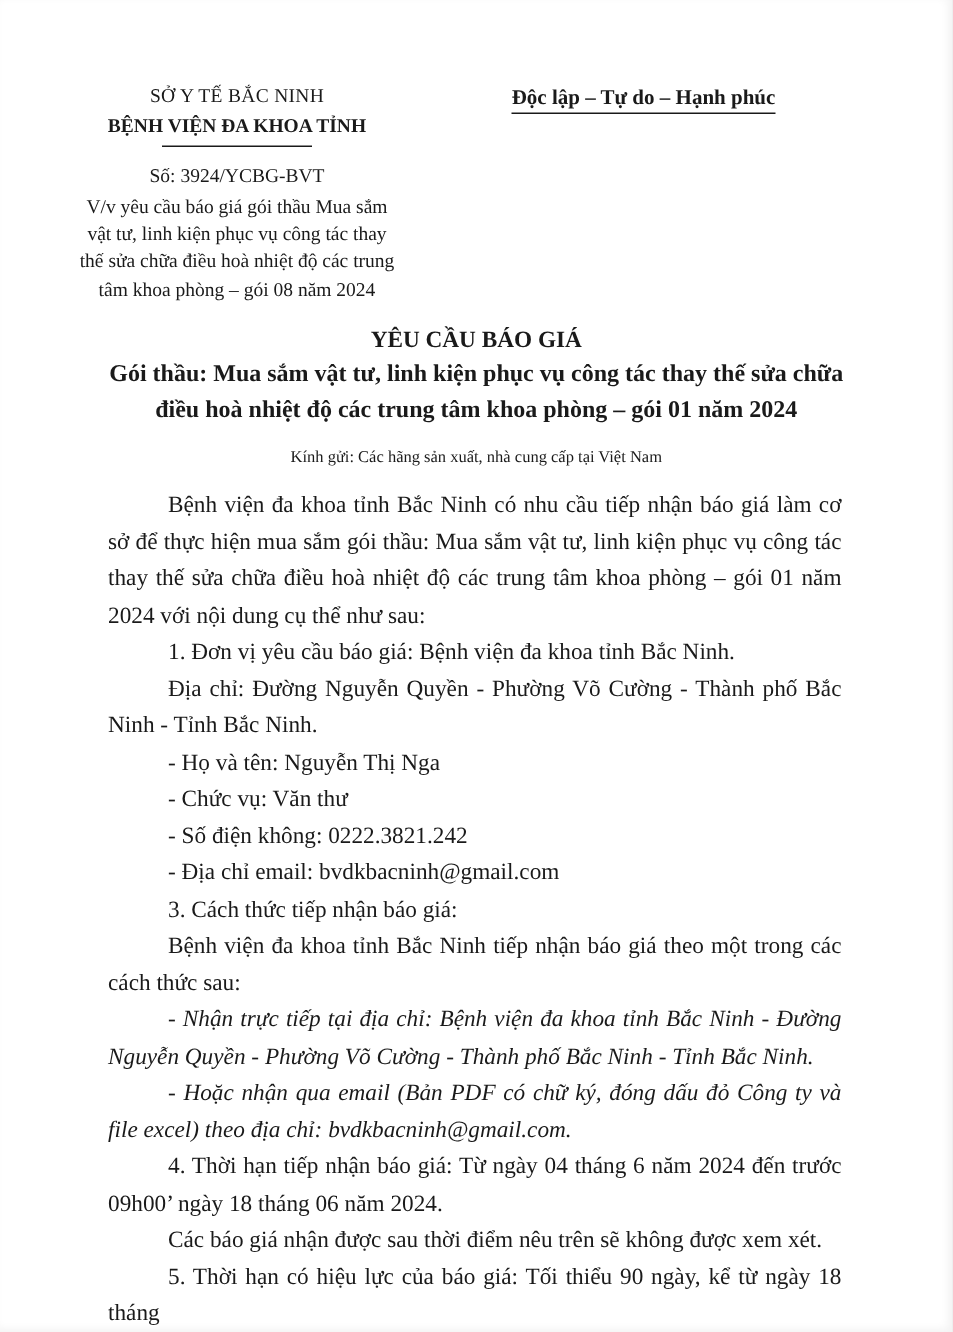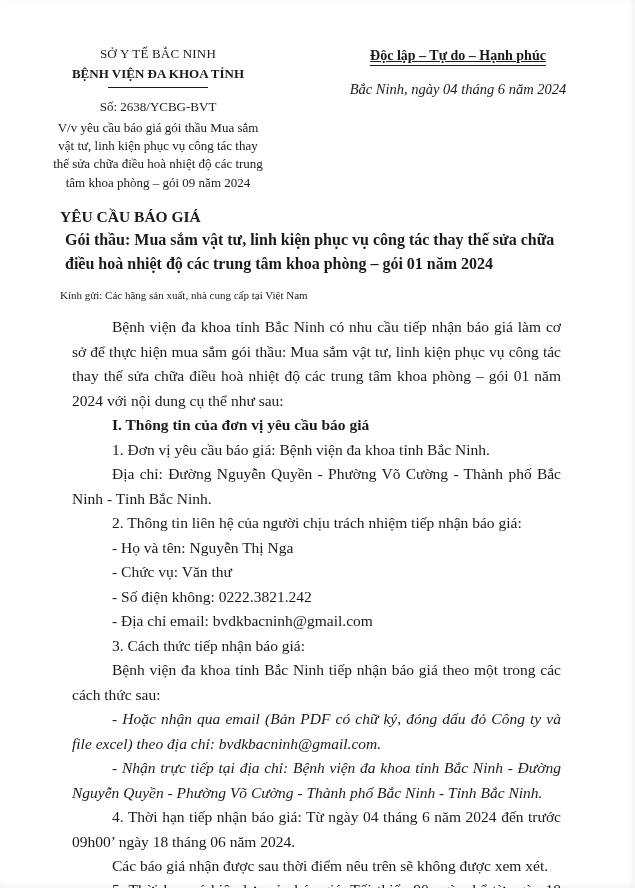--- a/index.html
+++ b/index.html
@@ -15,21 +15,22 @@
     background: #ffffff;
     color: #1a1a1a;
     font-family: "Liberation Serif", "DejaVu Serif", serif;
     overflow: hidden;
     box-shadow: inset -3px -2px 6px rgba(0,0,0,0.05);
   }
   
   .header {
     display: flex;
     justify-content: space-between;
-    padding: 45px 12px 0 52px;
+    padding: 45px 41px 0 52px;
+    margin-top: 10px;
   }
   .header-left {
     width: 212px;
     text-align: center;
     font-size: 13px;
     line-height: 1.45;
   }
   .org-parent { letter-spacing: 0.2px; }
   .org-name { font-weight: bold; margin-top: 1px; }
   .org-underline {
@@ -50,30 +51,29 @@
     letter-spacing: 0.1px;
   }
   .motto-slogan {
     margin-top: 3px;
     font-size: 14px;
   }
   .motto-slogan span {
     font-weight: bold;
     border-bottom: 1.5px solid #1a1a1a;
     padding-bottom: 2px;
-    text-decoration: underline;
   }
   .dateline {
     margin-top: 17px;
     font-style: italic;
     font-size: 14.5px;
   }
   
   .title-block {
-    text-align: left;
+    text-align: center;
     margin-top: 16px;
     padding: 0 60px;
   }
   .doc-title {
     font-weight: bold;
     font-size: 15.5px;
     margin: 0;
   }
   .doc-subtitle {
     font-weight: bold;
@@ -103,49 +103,46 @@
 </head>
 <body>
 
 <div class="page">
 
   <div class="header">
     <div class="header-left">
       <div class="org-parent">SỞ Y TẾ BẮC NINH</div>
       <div class="org-name">BỆNH VIỆN ĐA KHOA TỈNH</div>
       <hr class="org-underline">
-      <div class="doc-number">Số: 2638/YCBG-BVT</div>
-      <div class="doc-subject">V/v yêu cầu báo giá gói thầu Mua sắm vật tư, linh kiện phục vụ công tác thay thế sửa chữa điều hoà nhiệt độ các trung tâm khoa phòng – gói 09 năm 2024</div>
+      <div class="doc-number">Số: 3924/YCBG-BVT</div>
+      <div class="doc-subject">V/v yêu cầu báo giá gói thầu Mua sắm vật tư, linh kiện phục vụ công tác thay thế sửa chữa điều hoà nhiệt độ các trung tâm khoa phòng – gói 08 năm 2024</div>
     </div>
     <div class="header-right">
       <div class="motto-slogan">
         <span>Độc lập – Tự do – Hạnh phúc</span>
       </div>
-      <div class="dateline">Bắc Ninh, ngày 04 tháng 6 năm 2024</div>
     </div>
   </div>
 
   <div class="title-block">
     <p class="doc-title">YÊU CẦU BÁO GIÁ</p>
     <p class="doc-subtitle">Gói thầu: Mua sắm vật tư, linh kiện phục vụ công tác thay thế sửa chữa điều hoà nhiệt độ các trung tâm khoa phòng – gói 01 năm 2024</p>
     <div class="salutation">Kính gửi: Các hãng sản xuất, nhà cung cấp tại Việt Nam</div>
   </div>
 
   <div class="body-text">
     <p>Bệnh viện đa khoa tỉnh Bắc Ninh có nhu cầu tiếp nhận báo giá làm cơ sở để thực hiện mua sắm gói thầu: Mua sắm vật tư, linh kiện phục vụ công tác thay thế sửa chữa điều hoà nhiệt độ các trung tâm khoa phòng – gói 01 năm 2024 với nội dung cụ thể như sau:</p>
-    <p class="bold">I. Thông tin của đơn vị yêu cầu báo giá</p>
     <p>1. Đơn vị yêu cầu báo giá: Bệnh viện đa khoa tỉnh Bắc Ninh.</p>
     <p>Địa chỉ: Đường Nguyễn Quyền - Phường Võ Cường - Thành phố Bắc Ninh - Tỉnh Bắc Ninh.</p>
-    <p>2. Thông tin liên hệ của người chịu trách nhiệm tiếp nhận báo giá:</p>
     <p>- Họ và tên: Nguyễn Thị Nga</p>
     <p>- Chức vụ: Văn thư</p>
     <p>- Số điện không: 0222.3821.242</p>
     <p>- Địa chỉ email: bvdkbacninh@gmail.com</p>
     <p>3. Cách thức tiếp nhận báo giá:</p>
     <p>Bệnh viện đa khoa tỉnh Bắc Ninh tiếp nhận báo giá theo một trong các cách thức sau:</p>
+    <p class="italic">- Nhận trực tiếp tại địa chỉ: Bệnh viện đa khoa tỉnh Bắc Ninh - Đường Nguyễn Quyền - Phường Võ Cường - Thành phố Bắc Ninh - Tỉnh Bắc Ninh.</p>
     <p class="italic">- Hoặc nhận qua email (Bản PDF có chữ ký, đóng dấu đỏ Công ty và file excel) theo địa chỉ: bvdkbacninh@gmail.com.</p>
-    <p class="italic">- Nhận trực tiếp tại địa chỉ: Bệnh viện đa khoa tỉnh Bắc Ninh - Đường Nguyễn Quyền - Phường Võ Cường - Thành phố Bắc Ninh - Tỉnh Bắc Ninh.</p>
     <p>4. Thời hạn tiếp nhận báo giá: Từ ngày 04 tháng 6 năm 2024 đến trước 09h00’ ngày 18 tháng 06 năm 2024.</p>
     <p>Các báo giá nhận được sau thời điểm nêu trên sẽ không được xem xét.</p>
     <p>5. Thời hạn có hiệu lực của báo giá: Tối thiểu 90 ngày, kể từ ngày 18 tháng</p>
   </div>
 
 </div>
 
 </body></html>

